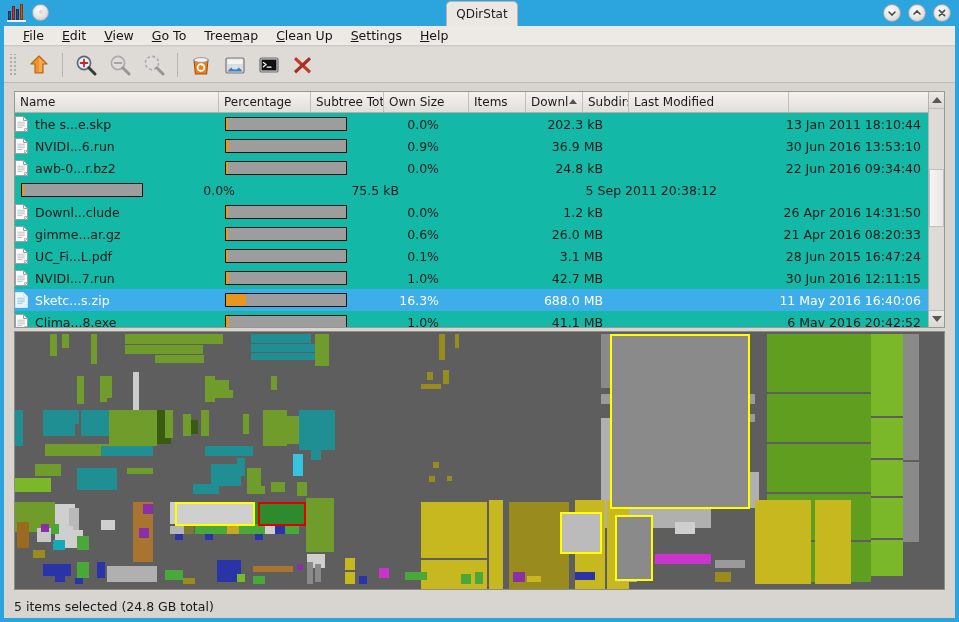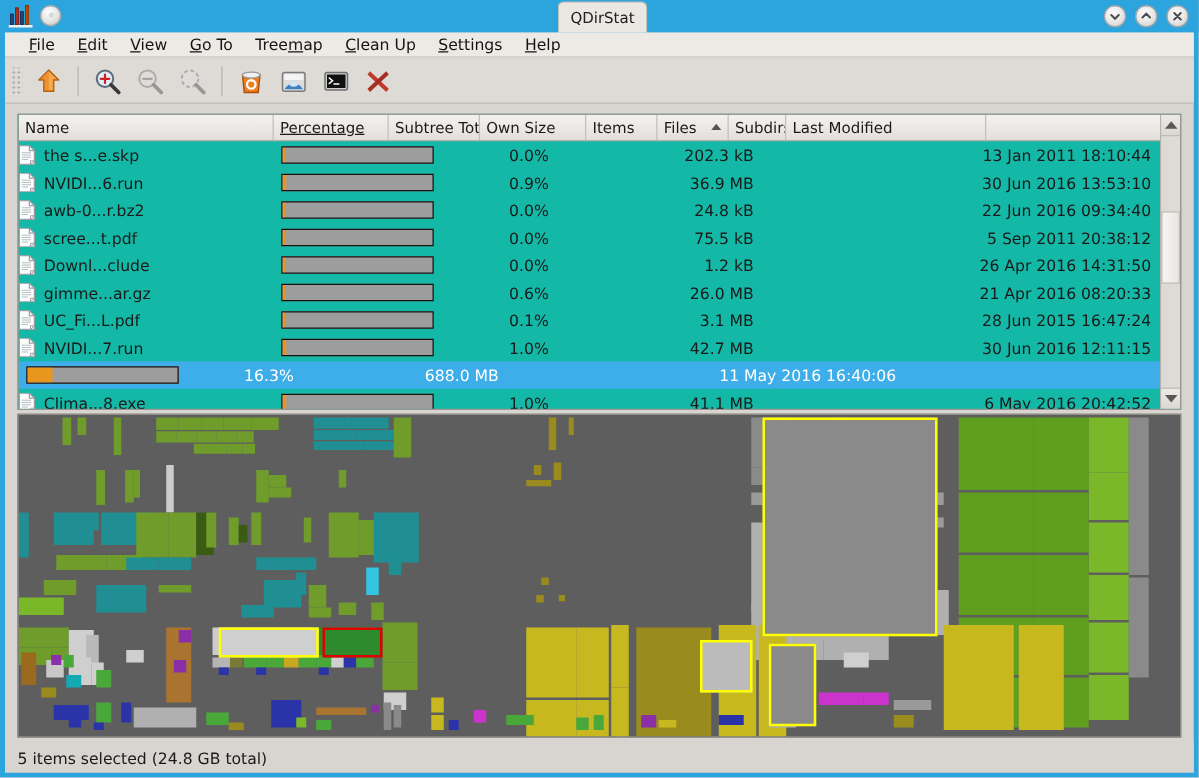--- a/index.html
+++ b/index.html
@@ -226,25 +226,25 @@
       <svg width="24" height="24" viewBox="0 0 24 24">
         <path d="M5 4 L20 18 L18 20.5 L3 6.5 Z" fill="#c0392b"></path>
         <path d="M20 6.5 L5 20.5 L3 18 L18 4 Z" fill="#a62f22"></path>
       </svg>
     </div>
   </div>
 
   <div class="treepanel">
     <div class="hdr" id="tree-header">
         <div style="width: 204px;"><span>Name</span></div>
-        <div style="width: 92px; text-decoration: underline;"><span>Percentage</span></div>
+        <div style="width: 92px;"><span>Percentage</span></div>
         <div style="width: 73px;"><span>Subtree Tot</span></div>
         <div style="width: 85px;"><span>Own Size</span></div>
         <div style="width: 57px;"><span>Items</span></div>
-        <div style="width: 57px;"><span>Files</span><span class="sortind"></span></div>
+        <div style="width: 57px;"><span>Downl</span><span class="sortind"></span></div>
         <div style="width: 46px;"><span>Subdirs</span></div>
         <div style="width: 160px;"><span>Last Modified</span></div>
       </div>
     <div class="rows" id="tree-rows">
         <div class="row">
           <div class="c-name">
             <span class="ficon"><svg width="13" height="16" viewBox="0 0 13 16">
                 <path d="M0.5 0.5 H8.5 L12.5 4.5 V15.5 H0.5 Z" fill="#fdfdfd" stroke="#9aa0a6" stroke-width="1"></path>
                 <path d="M8.5 0.5 V4.5 H12.5" fill="none" stroke="#9aa0a6" stroke-width="1"></path>
                 <path d="M2.4 6.2 H9.8 M2.4 8.0 H9.8 M2.4 9.8 H9.8 M2.4 11.6 H7.4" stroke="#b8bdc2" stroke-width="0.9"></path>
@@ -305,29 +305,20 @@
           </div>
           <div class="c-pct">0.0%</div>
           <div class="c-stot"></div>
           <div class="c-own">24.8 kB</div>
           <div class="c-items"></div>
           <div class="c-files"></div>
           <div class="c-subdirs"></div>
           <div class="c-mod">22 Jun 2016 09:34:40</div>
         </div>
         <div class="row">
-          <div class="c-name">
-            <span class="ficon"><svg width="13" height="16" viewBox="0 0 13 16">
-                <path d="M0.5 0.5 H8.5 L12.5 4.5 V15.5 H0.5 Z" fill="#fdfdfd" stroke="#9aa0a6" stroke-width="1"></path>
-                <path d="M8.5 0.5 V4.5 H12.5" fill="none" stroke="#9aa0a6" stroke-width="1"></path>
-                <path d="M2.4 6.2 H9.8 M2.4 8.0 H9.8 M2.4 9.8 H9.8 M2.4 11.6 H7.4" stroke="#b8bdc2" stroke-width="0.9"></path>
-                <path d="M9.4 12.6 L12.4 12.6 L9.4 15.5 Z" fill="#ffffff" stroke="#9aa0a6" stroke-width="0.8"></path>
-              </svg></span>
-            <span>scree...t.pdf</span>
-          </div>
           <div class="c-bar">
             <div class="pbar">
               <i style="width: 2%; background: rgb(232, 150, 30);"></i>
             </div>
           </div>
           <div class="c-pct">0.0%</div>
           <div class="c-stot"></div>
           <div class="c-own">75.5 kB</div>
           <div class="c-items"></div>
           <div class="c-files"></div>
@@ -420,20 +411,29 @@
           </div>
           <div class="c-pct">1.0%</div>
           <div class="c-stot"></div>
           <div class="c-own">42.7 MB</div>
           <div class="c-items"></div>
           <div class="c-files"></div>
           <div class="c-subdirs"></div>
           <div class="c-mod">30 Jun 2016 12:11:15</div>
         </div>
         <div class="row sel">
+          <div class="c-name">
+            <span class="ficon"><svg width="13" height="16" viewBox="0 0 13 16">
+                <path d="M0.5 0.5 H8.5 L12.5 4.5 V15.5 H0.5 Z" fill="#eaf6fd" stroke="#cfe9f8" stroke-width="1"></path>
+                <path d="M8.5 0.5 V4.5 H12.5" fill="none" stroke="#cfe9f8" stroke-width="1"></path>
+                <path d="M2.4 6.2 H9.8 M2.4 8.0 H9.8 M2.4 9.8 H9.8 M2.4 11.6 H7.4" stroke="#8ec6e8" stroke-width="0.9"></path>
+                <path d="M9.4 12.6 L12.4 12.6 L9.4 15.5 Z" fill="#ffffff" stroke="#cfe9f8" stroke-width="0.8"></path>
+              </svg></span>
+            <span>Sketc...s.zip</span>
+          </div>
           <div class="c-bar">
             <div class="pbar">
               <i style="width: 16.3%; background: rgb(232, 150, 30);"></i>
             </div>
           </div>
           <div class="c-pct">16.3%</div>
           <div class="c-stot"></div>
           <div class="c-own">688.0 MB</div>
           <div class="c-items"></div>
           <div class="c-files"></div>

